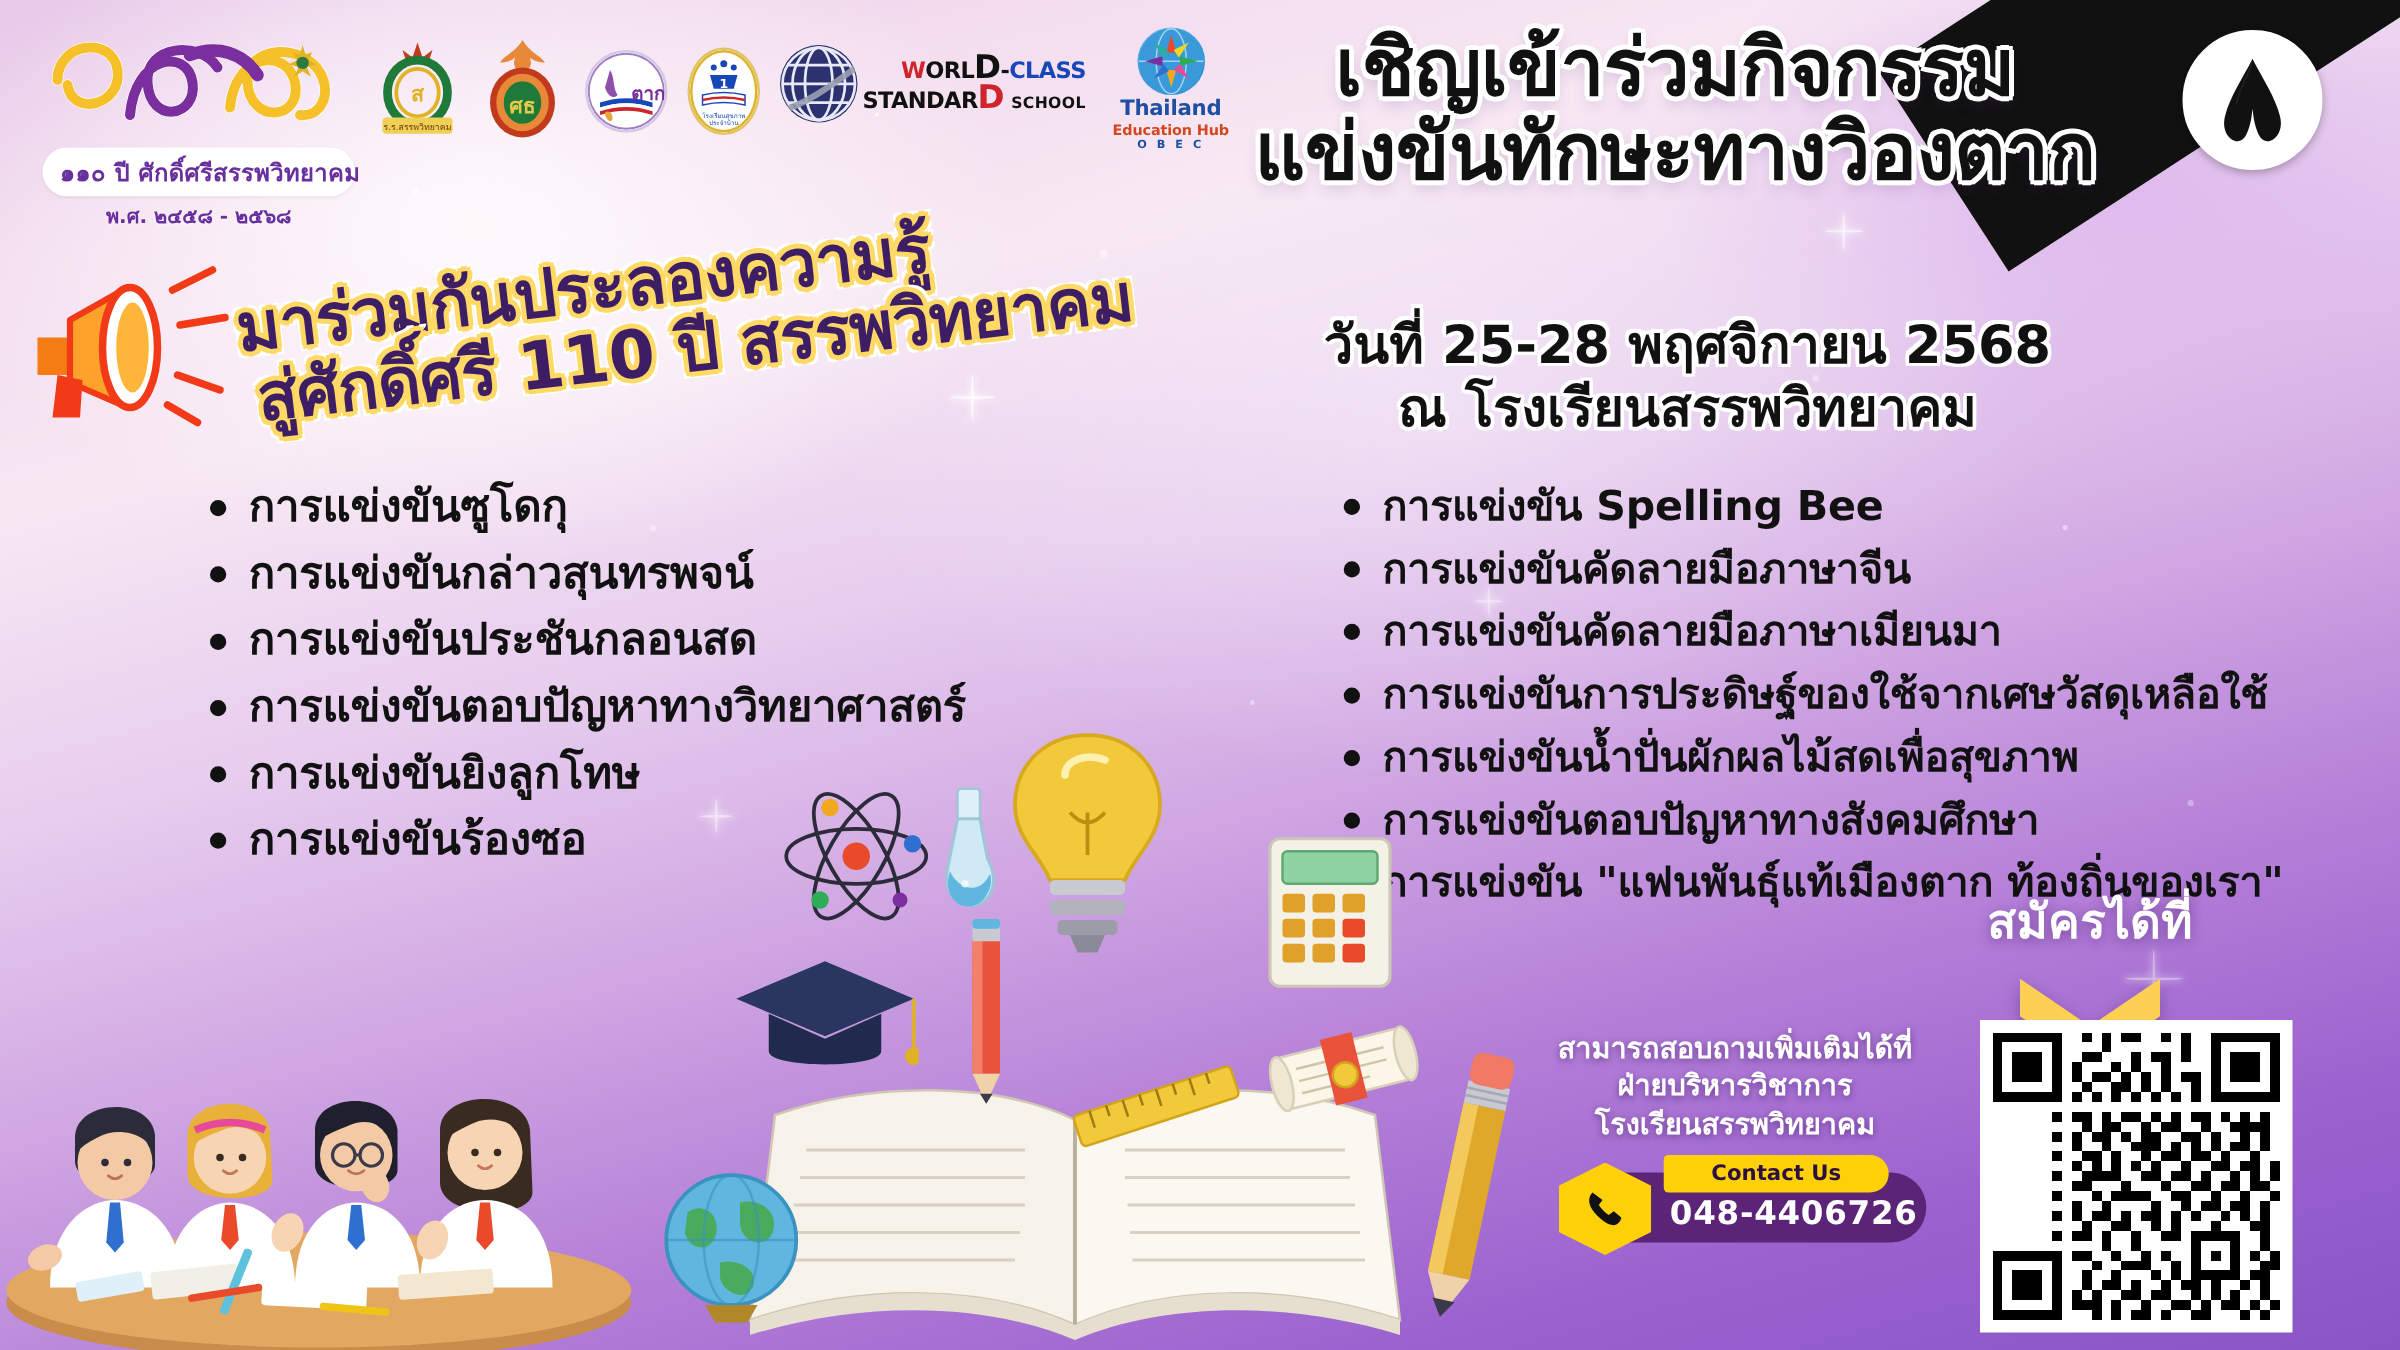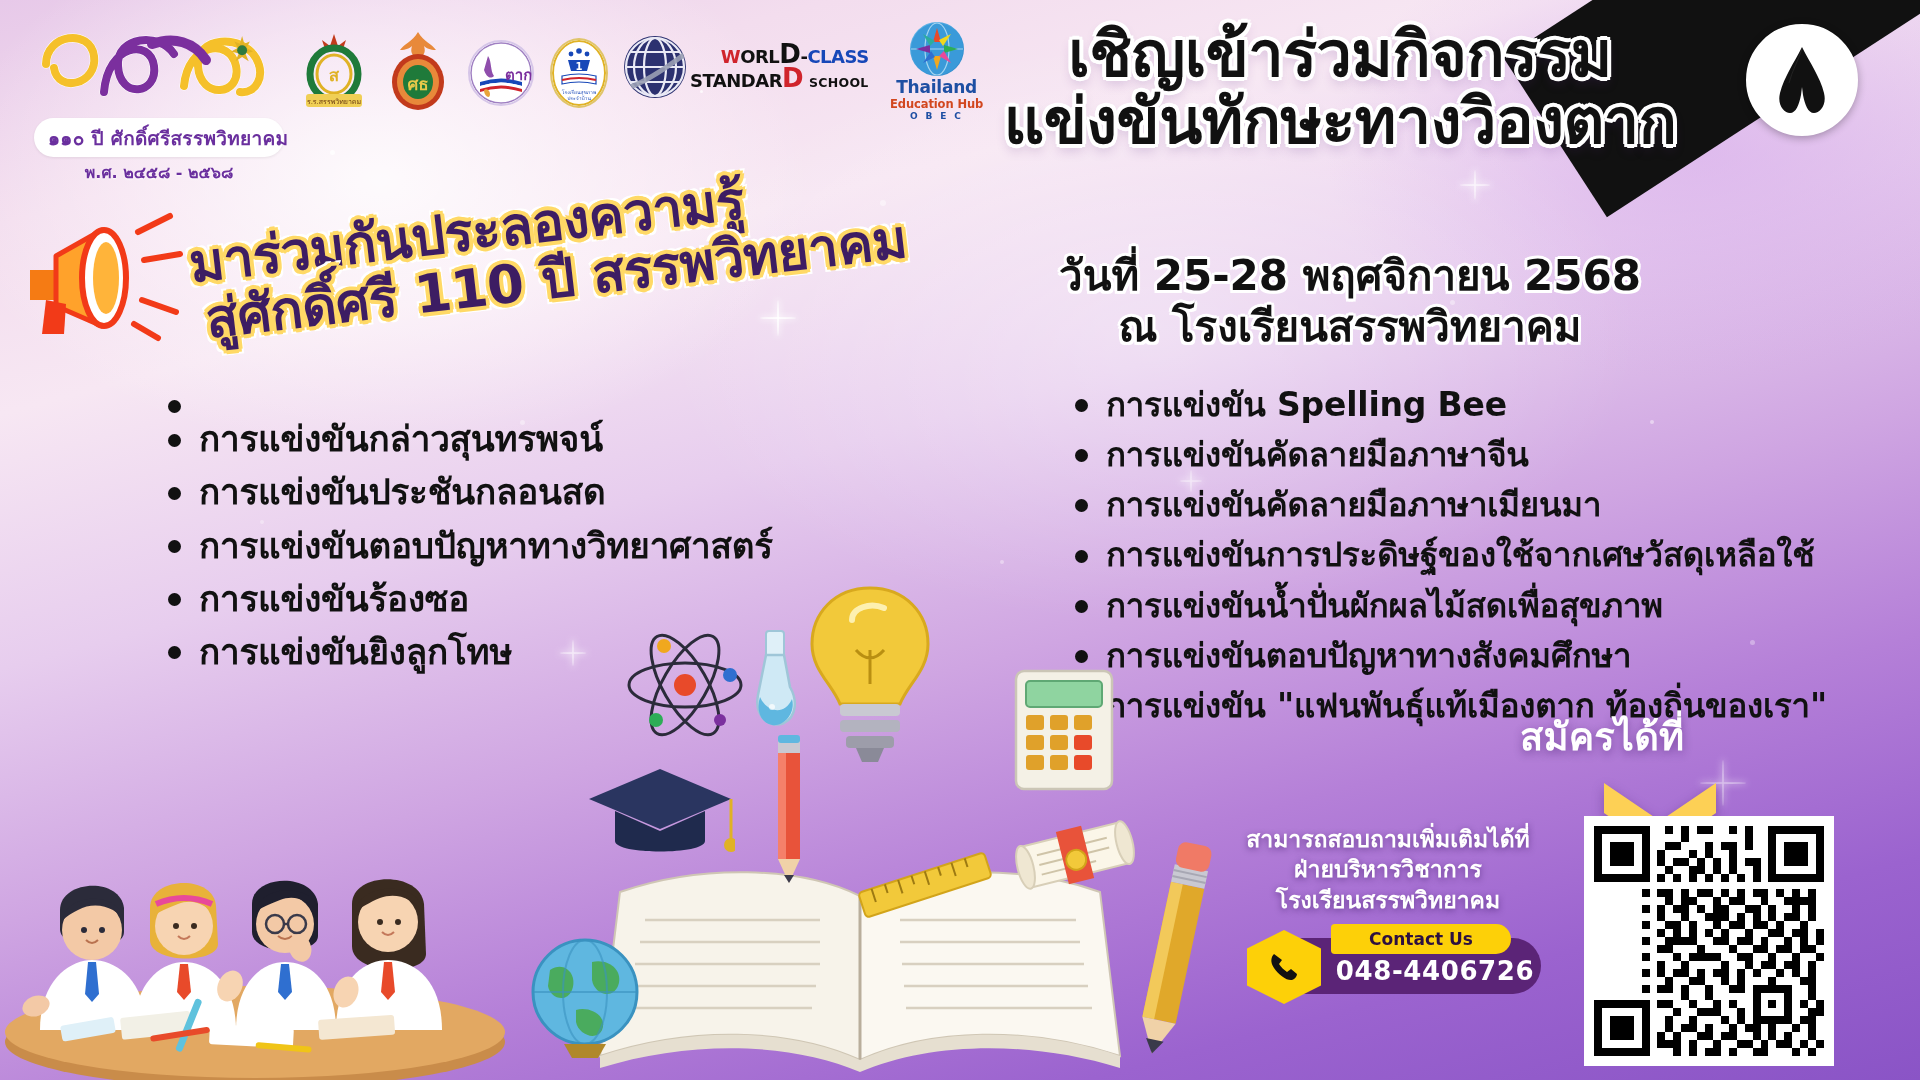--- a/index.html
+++ b/index.html
@@ -129,21 +129,21 @@
     flex:0 0 auto; width:13px; height:13px; border-radius:50%; background:#111;
     margin-top:.58em;
   }
   .col-left{ left:168px; top:380px; width:700px; }
   .col-left li{ font-size:35px; line-height:1.52; }
   .col-right{ left:1075px; top:380px; width:830px; }
   .col-right li{ font-size:33px; line-height:1.52; }
   .col-right li .txt{ max-width:780px; }
 
   
-  .cta{ position:absolute; right:120px; top:706px; text-align:left; width:280px; }
+  .cta{ position:absolute; right:108px; top:706px; text-align:center; width:280px; }
   .cta-label{
     font-size:38px; font-weight:bold; color:#fff; letter-spacing:.2px;
     text-shadow:0 3px 10px rgba(60,20,100,.45);
   }
   .chev{ margin:10px auto 0; width:128px; }
   .chev svg{ display:block; filter:drop-shadow(0 4px 6px rgba(60,20,100,.35)); }
 
   
   .qr-box{
     position:absolute; right:86px; bottom:14px; width:250px; height:250px;
@@ -391,40 +391,41 @@
     <div class="mega-head">
       <div class="mh">มาร่วมกันประลองความรู้</div>
       <div class="mh mh2">สู่ศักดิ์ศรี 110 ปี สรรพวิทยาคม</div>
     </div>
   </div>
 
   <div class="col col-left">
     <ul id="left-list">
         <li>
           <span class="dot"></span>
+          <span class="txt">การแข่งขันซูโดกุ</span>
         </li>
         <li>
           <span class="dot"></span>
           <span class="txt">การแข่งขันกล่าวสุนทรพจน์</span>
         </li>
         <li>
           <span class="dot"></span>
           <span class="txt">การแข่งขันประชันกลอนสด</span>
         </li>
         <li>
           <span class="dot"></span>
           <span class="txt">การแข่งขันตอบปัญหาทางวิทยาศาสตร์</span>
         </li>
         <li>
           <span class="dot"></span>
+          <span class="txt">การแข่งขันยิงลูกโทษ</span>
+        </li>
+        <li>
+          <span class="dot"></span>
           <span class="txt">การแข่งขันร้องซอ</span>
-        </li>
-        <li>
-          <span class="dot"></span>
-          <span class="txt">การแข่งขันยิงลูกโทษ</span>
         </li>
       </ul>
   </div>
 
   <div class="col col-right">
     <ul id="right-list">
         <li>
           <span class="dot"></span>
           <span class="txt">การแข่งขัน Spelling Bee</span>
         </li>

